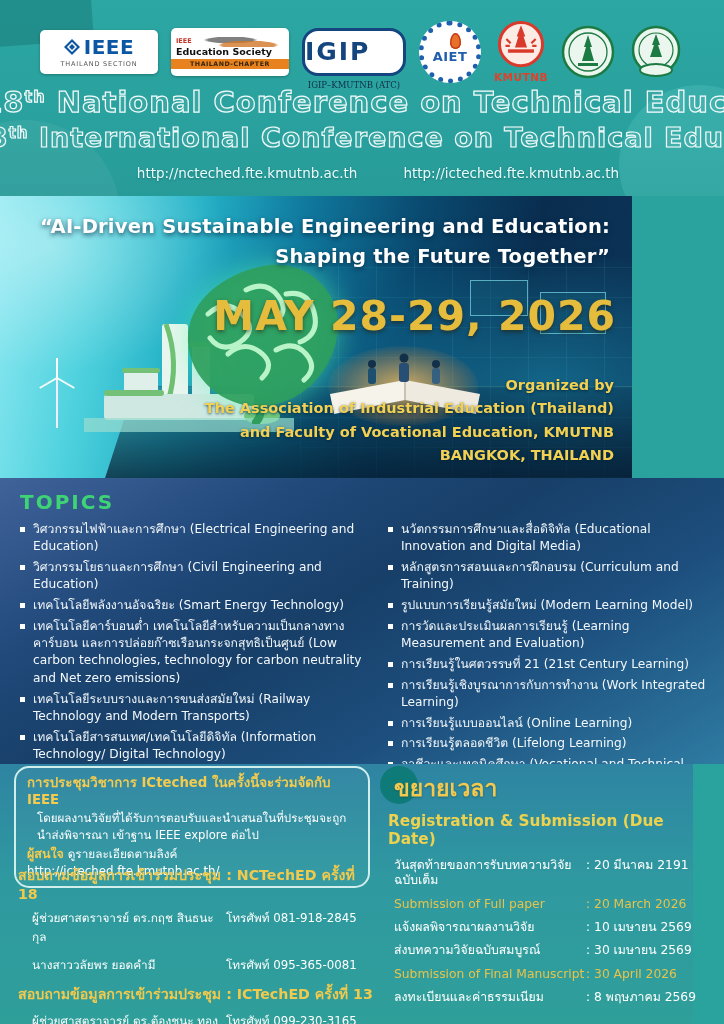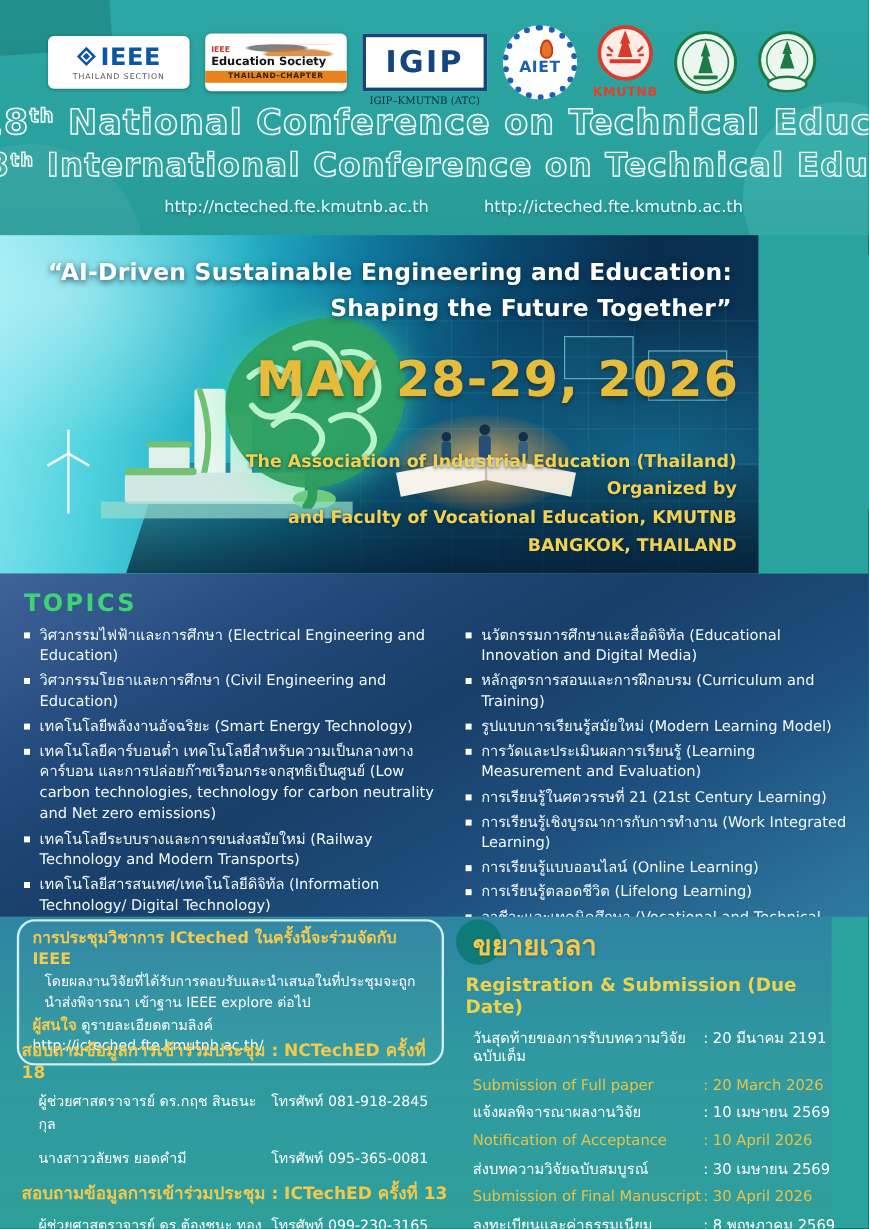--- a/index.html
+++ b/index.html
@@ -26,22 +26,22 @@
   .edu-soc{width:118px;height:48px;padding:3px 5px 0;align-items:stretch;}
   .edu-soc .top{display:flex;align-items:flex-start;gap:3px;}
   .edu-soc .ieee-sm{color:#c0392b;font-size:6.5px;font-weight:bold;}
   .edu-soc .swoosh{flex:1;height:10px;background:
      radial-gradient(ellipse at 60% 80%,rgba(210,120,40,.8) 0 35%,transparent 40%),
      radial-gradient(ellipse at 40% 30%,rgba(60,60,60,.65) 0 30%,transparent 36%);}
   .edu-soc .mid{font-size:9.5px;font-weight:bold;color:#111;line-height:1.05;}
   .edu-soc .strip{margin:2px -5px 0;background:#e8821e;color:#31220c;
     font-size:6.3px;font-weight:bold;text-align:center;letter-spacing:.5px;padding:1.5px 0;}
   .igip-wrap{position:relative;display:flex;flex-direction:column;align-items:center;}
-  .igip{width:104px;height:48px;border:3px solid #14457f;border-radius:0;background:#fff;
-    display:flex;align-items:center;justify-content:center;}
+  .igip{width:104px;height:48px;border:3px solid #14457f;border-radius:16px;background:#fff;
+    display:flex;align-items:center;}
   .igip .txt{color:#14457f;font-weight:bold;font-size:25px;letter-spacing:2px;}
   .igip-cap{position:absolute;top:52px;width:150px;text-align:center;
     font-size:8.5px;color:#0e2d46;font-family:"DejaVu Serif","Liberation Serif",serif;}
   .aiet{width:62px;height:62px;border-radius:50%;background:#fff;
     border:5px dotted #1f5fae;position:relative;display:flex;align-items:center;justify-content:center;}
   .aiet .flame{position:absolute;top:7px;left:26px;width:11px;height:16px;background:#e8722a;
     border-radius:50% 50% 50% 50%/62% 62% 38% 38%;box-shadow:0 0 0 1.5px #c43c16 inset;}
   .aiet .txt{color:#1f5fae;font-weight:bold;font-size:13px;margin-top:10px;letter-spacing:.5px;}
   .kmutnb-wrap{display:flex;flex-direction:column;align-items:center;gap:1px;}
   .kmutnb-wrap .cap{color:#e0412a;font-weight:bold;font-size:10.5px;letter-spacing:.5px;}
@@ -242,22 +242,22 @@
     <div class="screen" style="left:540px;top:96px;width:66px;height:42px;"></div>
 
     <div class="hero-theme">
       <div>“AI-Driven Sustainable Engineering and Education:</div>
       <div>Shaping the Future Together”</div>
     </div>
 
     <div class="hero-date">MAY 28-29, 2026</div>
 
     <div class="hero-org">
+      <div>Organized by</div>
       <div>The Association of Industrial Education (Thailand)</div>
-      <div>Organized by</div>
       <div>and Faculty of Vocational Education, KMUTNB</div>
       <div>BANGKOK, THAILAND</div>
     </div>
   </div>
 
   <div class="topics">
     <h2>TOPICS</h2>
     <div class="topic-cols">
       <div class="tcol-left">
         <div class="topic">วิศวกรรมไฟฟ้าและการศึกษา (Electrical Engineering and Education)</div>
@@ -325,24 +325,20 @@
         <span class="vl">: 20  มีนาคม 2191</span>
       </div>
       <div class="srow eng">
         <span class="lb">Submission of Full paper</span>
         <span class="vl">: 20 March 2026</span>
       </div>
       <div class="srow thai">
         <span class="lb">แจ้งผลพิจารณาผลงานวิจัย</span>
         <span class="vl">: 10 เมษายน 2569</span>
       </div>
-      <div class="srow eng">
-        <span class="lb">Notification of Acceptance</span>
-        <span class="vl">: 10 April 2026</span>
-      </div>
       <div class="srow thai">
         <span class="lb">ส่งบทความวิจัยฉบับสมบูรณ์</span>
         <span class="vl">: 30 เมษายน 2569</span>
       </div>
       <div class="srow eng">
         <span class="lb">Submission of Final Manuscript</span>
         <span class="vl">: 30 April 2026</span>
       </div>
       <div class="srow thai">
         <span class="lb">ลงทะเบียนและค่าธรรมเนียม</span>

